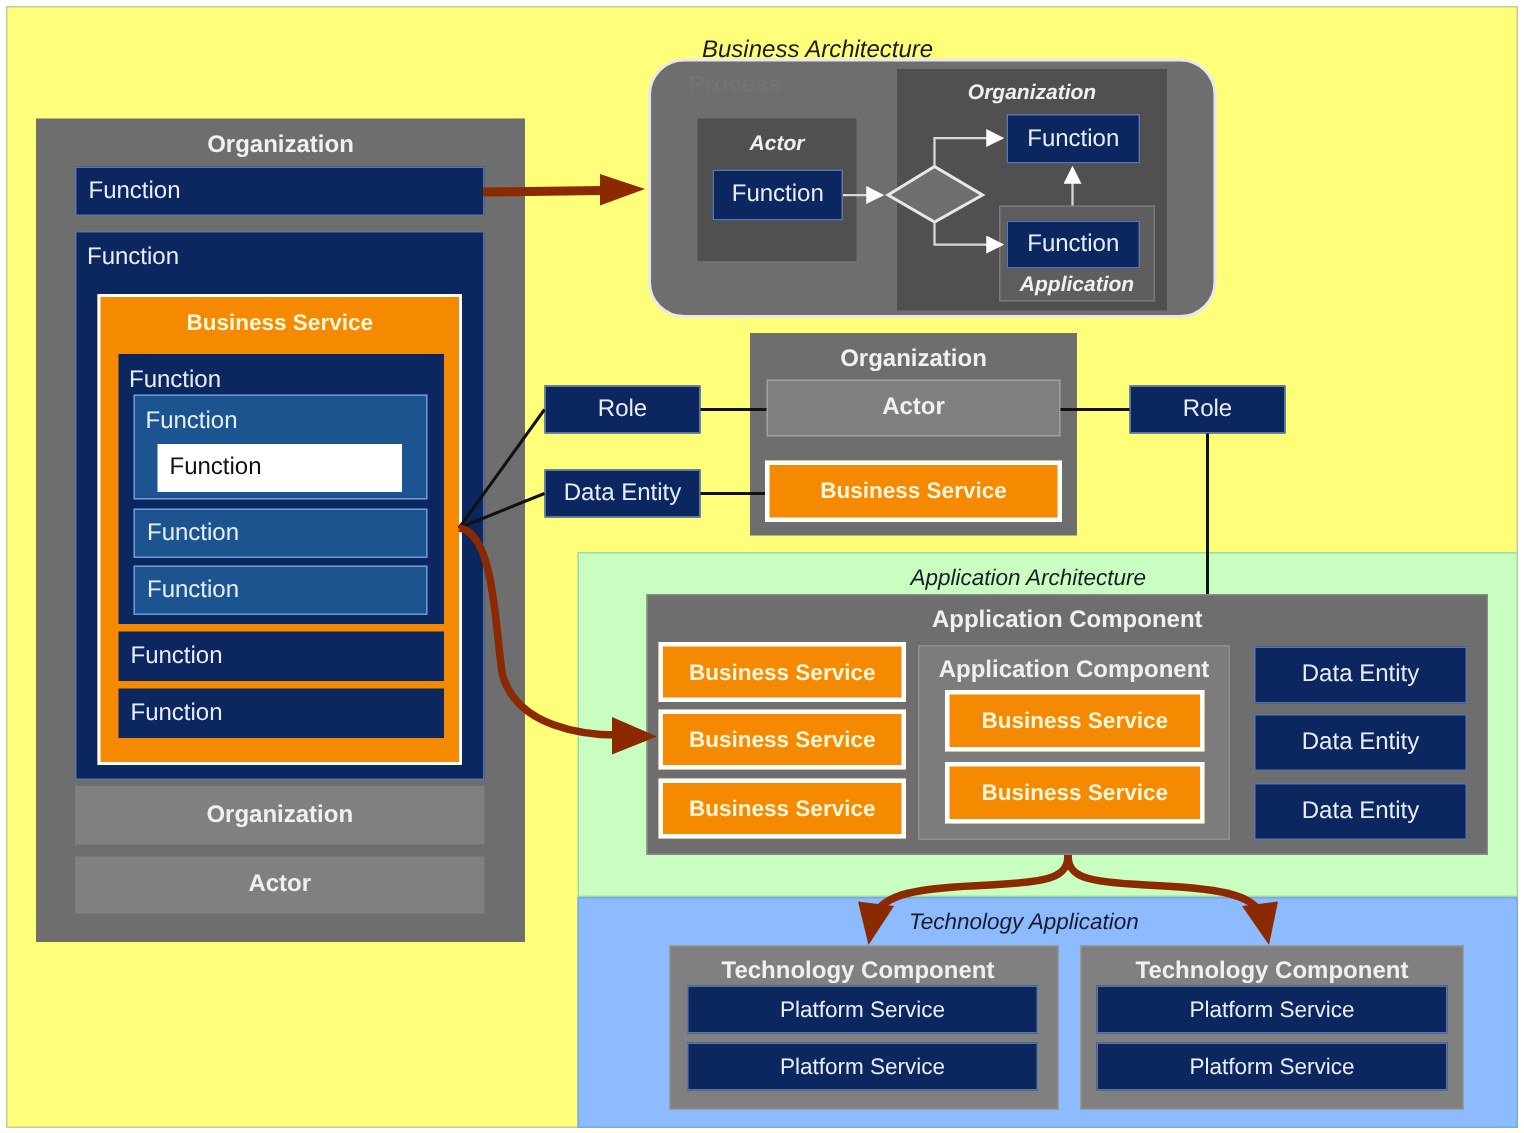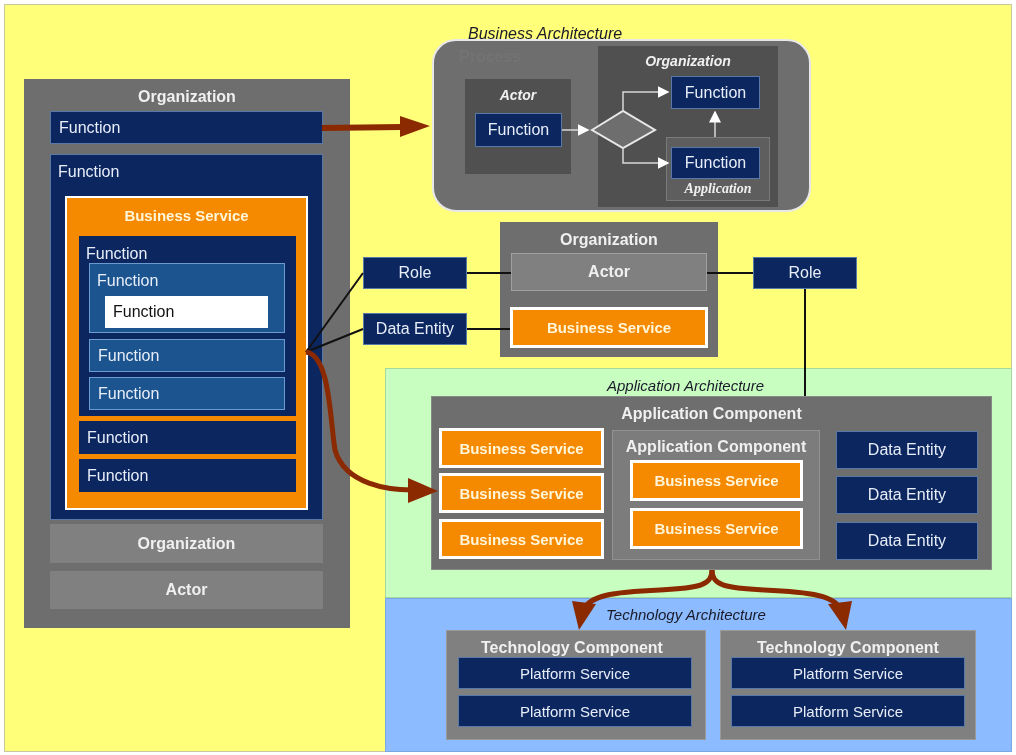--- a/index.html
+++ b/index.html
@@ -23,21 +23,21 @@
 </style>
 </head>
 <body>
 
 <div class="abs yellow" data-name="business-architecture-region" style="left:4px;top:4px;width:1008px;height:748px;"></div>
 <div class="abs green" data-name="application-architecture-region" style="left:385px;top:368px;width:627px;height:230px;"></div>
 <div class="abs blue" data-name="technology-architecture-region" style="left:385px;top:598px;width:627px;height:154px;"></div>
 
 <div class="abs region-label" data-name="business-architecture-label" style="left:424px;top:25px;margin-left:44px;">Business Architecture</div>
 <div class="abs region-label" data-name="application-architecture-label" style="left:607px;top:377px;font-size:15px;">Application Architecture</div>
-<div class="abs region-label" data-name="technology-architecture-label" style="left:606px;top:606px;font-size:15px;">Technology Architecture</div>
+<div class="abs region-label" data-name="technology-architecture-label" style="left:606px;top:606px;font-size:15px;">Technology Application</div>
 
 <div class="abs gray" data-name="left-organization-box" style="left:24px;top:79px;width:326px;height:549px;"></div>
 <div class="abs title" data-name="left-organization-title" style="left:24px;top:88px;width:326px;">Organization</div>
 <div class="abs navy left txt" data-name="function-top" style="left:50px;top:111px;width:273px;height:33px;">
     <span data-name="function-top-label">Function</span>
   </div>
 <div class="abs navy" data-name="function-outer" style="left:50px;top:154px;width:273px;height:366px;"></div>
 <div class="abs txt" data-name="function-outer-label" style="left:58px;top:163px;color:#e8eef8;">Function</div>
 
 <div class="abs" data-name="business-service-container" style="left:65px;top:196px;width:243px;height:314px;background:#f58a00;border:2px solid #ffffff;"></div>
@@ -83,21 +83,21 @@
 
 <div class="abs dgray" data-name="process-organization-lane" style="left:598px;top:46px;width:180px;height:161px;"></div>
 <div class="abs title" data-name="process-organization-label" style="left:598px;top:53px;width:180px;font-style:italic;font-size:14px;">Organization</div>
 <div class="abs mgray" data-name="process-application-lane" style="left:666px;top:137px;width:104px;height:64px;background:#5e5e5e;border:1px solid #7a7a7a;"></div>
 <div class="abs navy center txt" data-name="process-org-function" style="left:671px;top:76px;width:89px;height:33px;">
     <span data-name="process-org-function-label">Function</span>
   </div>
 <div class="abs navy center txt" data-name="process-app-function" style="left:671px;top:147px;width:89px;height:32px;">
     <span data-name="process-app-function-label">Function</span>
   </div>
-<div class="abs title" data-name="process-application-label" style="left:666px;top:181px;width:104px;font-style:italic;font-size:14px;font-family:Liberation Serif, serif;">Application</div>
+<div class="abs title" data-name="process-application-label" style="left:666px;top:181px;width:104px;font-style:italic;font-size:14px;">Application</div>
 
 <div class="abs gray" data-name="middle-organization-box" style="left:500px;top:222px;width:218px;height:135px;"></div>
 <div class="abs title" data-name="middle-organization-title" style="left:500px;top:231px;width:218px;">Organization</div>
 <div class="abs mgray title center" data-name="middle-actor" style="left:511px;top:253px;width:196px;height:38px;border:1px solid #a0a0a0;">
     <span data-name="middle-actor-label">Actor</span>
   </div>
 <div class="abs orange center" data-name="middle-business-service" style="left:510px;top:307px;width:198px;height:41px;font-size:15px;">
     <span data-name="middle-business-service-label">Business Service</span>
   </div>
 

